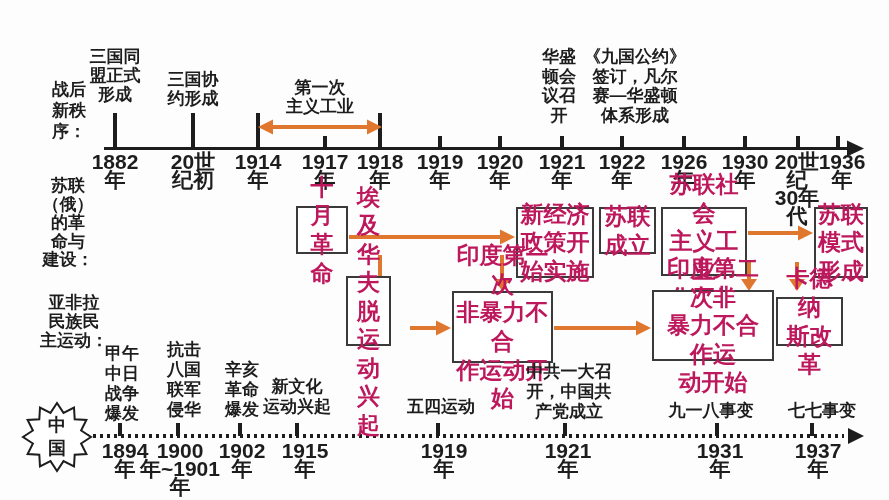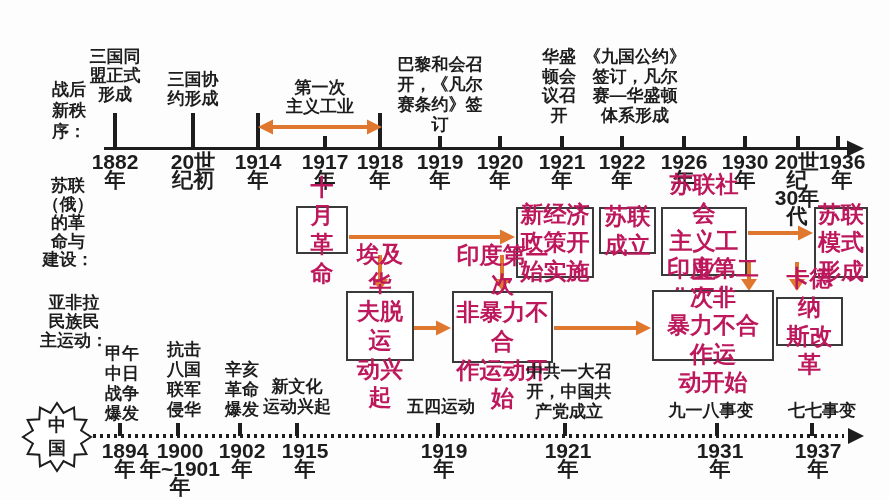--- a/index.html
+++ b/index.html
@@ -90,24 +90,20 @@
 民族民
 主运动：</div>
 
   <div class="lbl" style="left:80px;top:47px;width:70px;line-height:19px">三国同
 盟正式
 形成</div>
   <div class="lbl" style="left:158px;top:70px;width:70px;line-height:19px">三国协
 约形成</div>
   <div class="lbl" style="left:282px;top:78px;width:76px;line-height:19px">第一次
 主义工业</div>
-  <div class="lbl" style="left:396px;top:55px;width:88px;line-height:20px">巴黎和会召
-开，《凡尔
-赛条约》签
-订</div>
   <div class="lbl" style="left:580px;top:47px;width:110px;line-height:19.5px">《九国公约》
 签订，凡尔
 赛—华盛顿
 体系形成</div>
   <div class="lbl" style="left:537px;top:47px;width:44px;line-height:19.5px">华盛
 顿会
 议召
 开</div>
 
   <div class="box" style="left:296px;top:206px;width:52px;height:48px">十月
@@ -117,21 +113,21 @@
 始实施</div>
   <div class="box" style="left:599px;top:207px;width:57px;height:47px">苏联
 成立</div>
   <div class="box" style="left:661px;top:207px;width:86px;height:69px">苏联社会
 主义工业
 化开始</div>
   <div class="box" style="left:814px;top:207px;width:54px;height:71px">苏联
 模式
 形成</div>
 
-  <div class="box" style="left:346px;top:291px;width:68px;height:70px">埃及华
+  <div class="box" style="left:346px;top:276px;width:45px;height:70px">埃及华
 夫脱运
 动兴起</div>
   <div class="box" style="left:452px;top:291px;width:101px;height:72px">印度第一次
 非暴力不合
 作运动开始</div>
   <div class="box" style="left:652px;top:290px;width:122px;height:71px">印度第二次非
 暴力不合作运
 动开始</div>
   <div class="box" style="left:776px;top:297px;width:67px;height:49px">卡德纳
 斯改革</div>

